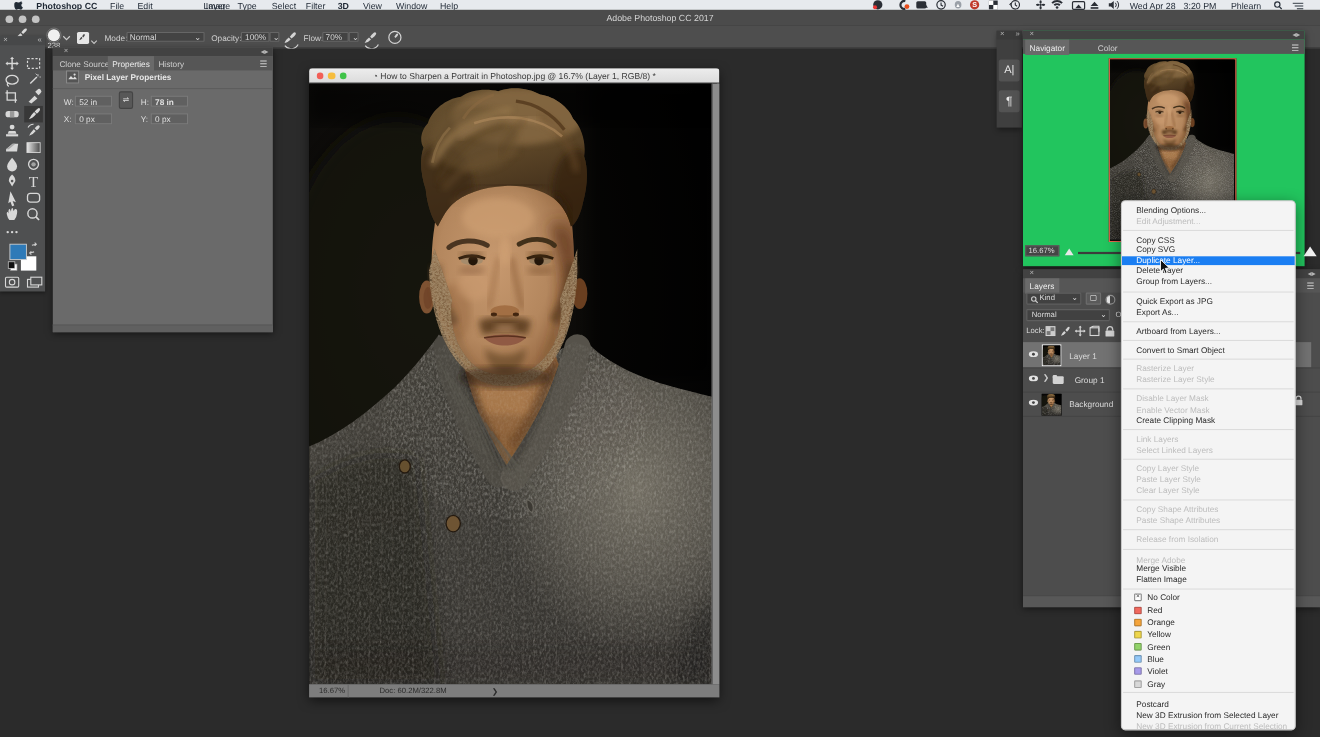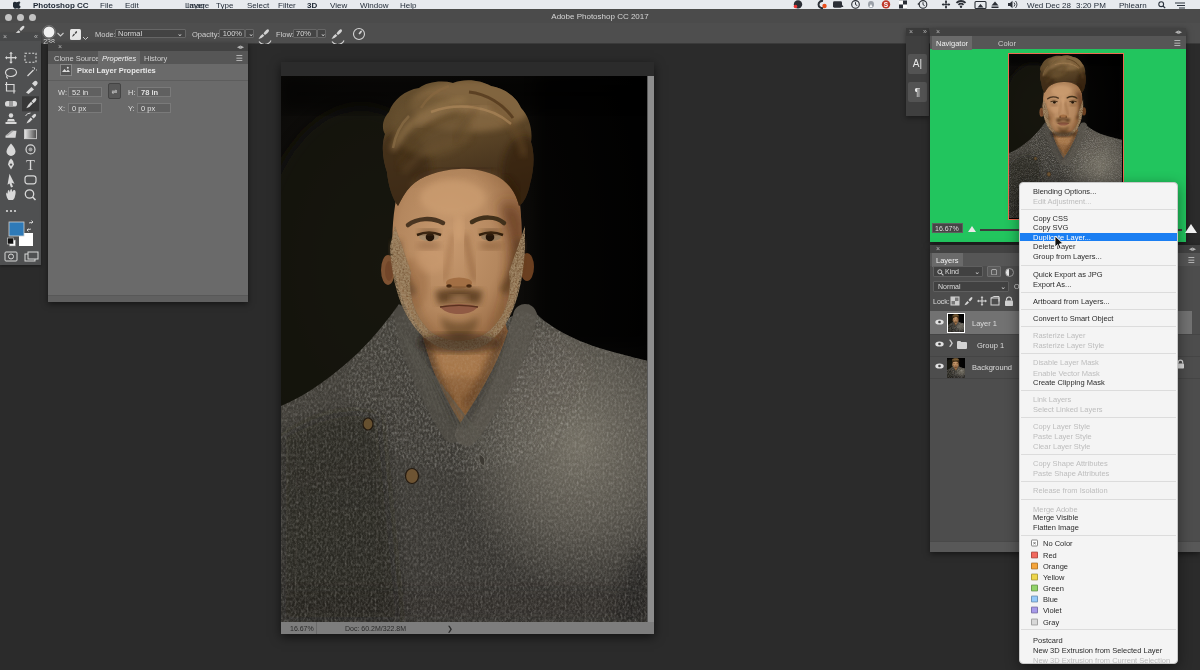--- a/index.html
+++ b/index.html
@@ -59,21 +59,21 @@
   <span class="mi" style="left:125px;">Edit</span>
   <span class="mi" style="left:150px;padding-left:37px;">Image</span>
   <span class="mi" style="left:185px;">Layer</span>
   <span class="mi" style="left:216px;">Type</span>
   <span class="mi" style="left:247px;">Select</span>
   <span class="mi" style="left:278px;">Filter</span>
   <span class="mi" style="left:307px;font-weight:bold;">3D</span>
   <span class="mi" style="left:330px;">View</span>
   <span class="mi" style="left:360px;">Window</span>
   <span class="mi" style="left:400px;">Help</span>
-  <span class="mi" style="left:1027px;">Wed Dec 28</span>
+  <span class="mi" style="left:1027px;">Wed Apr 28</span>
   <span class="mi" style="left:1076px;">3:20 PM</span>
   <span class="mi" style="left:1119px;">Phlearn</span>
   <svg class="mi" style="left:1158px;top:1px;" width="8" height="8" viewBox="0 0 8 8">
         <circle cx="3.2" cy="3.2" r="2.4" fill="none" stroke="#2b333d" stroke-width="1.1"></circle>
         <line x1="5" y1="5" x2="7.2" y2="7.2" stroke="#2b333d" stroke-width="1.2"></line>
       </svg>
   <svg class="mi" style="left:1175px;top:1.5px;" width="10" height="7" viewBox="0 0 10 7">
         <g stroke="#2b333d" stroke-width="1">
           <line x1="0" y1="1" x2="10" y2="1"></line>
           <line x1="2" y1="3.5" x2="10" y2="3.5"></line>
@@ -272,21 +272,21 @@
       </svg>
 </div>
 
 <div class="panelwin" id="props">
   <div class="phead">
         <span style="position:absolute;left:10px;top:0;">×</span>
         <span style="position:absolute;right:4px;top:0;">◂▸</span>
       </div>
   <div class="ptabs" style="top:8px;height:13px;">
     <span class="ptab" style="left:2px;">Clone Source</span>
-    <span class="ptab on" style="left:50px;font-style:italic;">Properties</span>
+    <span class="ptab on" style="left:50px;">Properties</span>
     <span class="ptab" style="left:92px;">History</span>
     <span style="position:absolute;right:5px;top:3px;color:#ccc;font-size:8px;">☰</span>
   </div>
   <div class="abs" style="left:12px;top:21px;width:12px;height:12px;background:#555;border:1px solid #888;"></div>
       <svg class="abs" style="left:14px;top:23px;" width="8" height="8" viewBox="0 0 8 8">
         <path d="M0 6 l2.5-3 2 2.2 1.5-1.7 2 2.5z" fill="#ddd"></path>
         <circle cx="5.8" cy="1.8" r="1" fill="#ddd"></circle>
       </svg>
   <div class="abs" style="left:29px;top:23px;color:#e8e8e8;font-size:7.5px;font-weight:bold;">Pixel Layer Properties</div>
   <div class="abs" style="left:0px;top:37px;width:200px;height:1px;background:#5d5d5d;"></div>
@@ -298,20 +298,26 @@
   <span class="abs" style="left:80px;top:45px;color:#ddd;font-size:7.5px;">H:</span>
   <div class="pfield" style="left:89px;top:43.5px;width:34px;font-weight:bold;">78 in</div>
   <span class="abs" style="left:10px;top:61px;color:#ddd;font-size:7.5px;">X:</span>
   <div class="pfield" style="left:20px;top:59.5px;width:34px;">0 px</div>
   <span class="abs" style="left:80px;top:61px;color:#ddd;font-size:7.5px;">Y:</span>
   <div class="pfield" style="left:89px;top:59.5px;width:34px;">0 px</div>
   <div class="abs" style="left:0;top:252px;width:200px;height:7px;background:#606060;border-top:1px solid #585858;"></div>
 </div>
 
 <div class="abs" id="docwin">
+  <div id="doctitle">
+    <div class="tl" style="left:6.5px;top:3.5px;width:6.5px;height:6.5px;background:#f25f57;"></div>
+    <div class="tl" style="left:17px;top:3.5px;width:6.5px;height:6.5px;background:#f6bd3e;"></div>
+    <div class="tl" style="left:27.5px;top:3.5px;width:6.5px;height:6.5px;background:#3fc348;"></div>
+    <div class="t">◔ How to Sharpen a Portrait in Photoshop.jpg @ 16.7% (Layer 1, RGB/8) *</div>
+  </div>
   <div id="doccanvas"><svg width="371" height="546" viewBox="0 0 371 546">
           <use href="#portrait"></use>
         </svg></div>
   <div id="docstatus">
     <span style="position:absolute;left:9px;top:2.5px;">16.67%</span>
     <span style="position:absolute;left:35px;top:0;width:1px;height:12px;background:#6a6a6a;"></span>
     <span style="position:absolute;left:64px;top:2.5px;">Doc: 60.2M/322.8M</span>
     <span style="position:absolute;left:166px;top:2.5px;">❯</span>
   </div>
   <div id="docscroll"></div>

